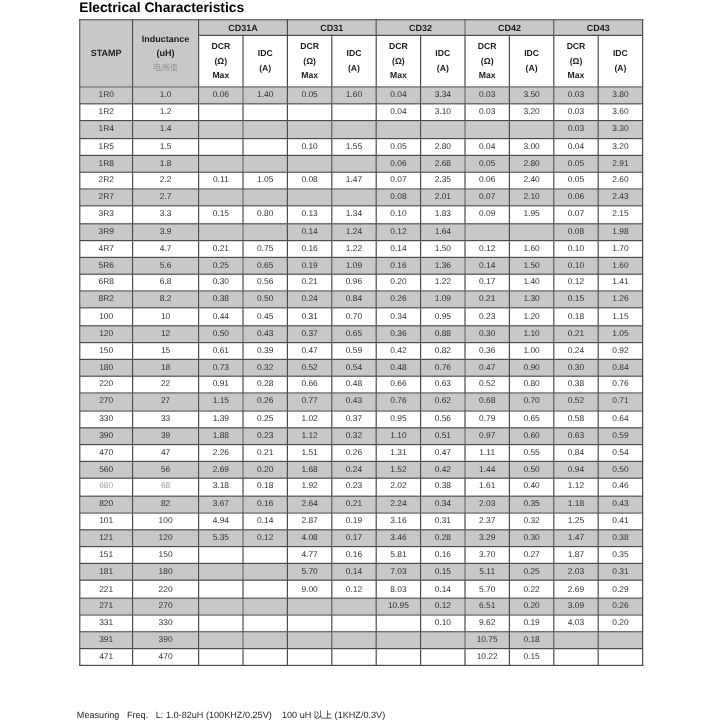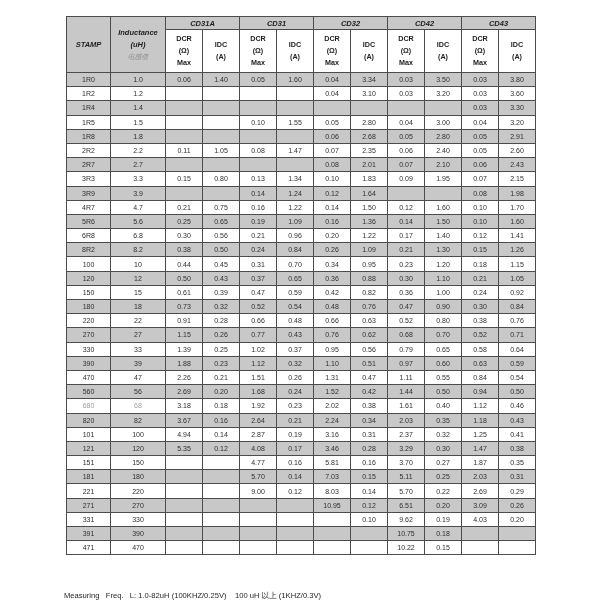--- a/index.html
+++ b/index.html
@@ -3,35 +3,36 @@
 <meta charset="utf-8">
 <style>
   html,body{margin:0;padding:0;}
   body{width:600px;height:600px;background:#ffffff;font-family:"Liberation Sans",sans-serif;
        -webkit-font-smoothing:antialiased;}
   .page{position:relative;width:600px;height:600px;background:#fff;overflow:hidden;}
   .title{position:absolute;left:66px;top:1px;margin:0;font-size:11.5px;font-weight:bold;color:#000;}
   table.char{position:absolute;left:66px;top:16px;border-collapse:collapse;table-layout:fixed;}
   table.char th,table.char td{border:1px solid #4c4c4c;padding:0;text-align:center;
        vertical-align:middle;overflow:hidden;white-space:nowrap;}
-  tr.grp th{background:var(--hbg,#c8c8c8);height:12px;font-size:7.5px;font-weight:bold;color:#1d1d1d;font-style:italic;}
+  tr.grp th{background:var(--hbg,#c8c8c8);height:12px;font-size:7.5px;font-weight:bold;color:#1d1d1d;}
   th.side{background:#ffffff;font-size:7.5px;font-weight:bold;color:#1d1d1d;margin-top:36px;}
   tr.sub th{background:#ffffff;height:42px;font-size:7.2px;font-weight:bold;color:#1d1d1d;}
   tr.sub th div,th.side div{line-height:12px;}
   .cn{color:#8f8f8f;font-size:6.8px;font-weight:normal;}
   tbody td{height:13.2px;font-size:7px;line-height:1;color:#2e2e2e;background:#ffffff;}
   tbody tr.g td{background:var(--sbg,#c8c8c8);}
   td.faded{color:#9c9c9c;}
   .footer{position:absolute;left:64px;top:562px;font-size:7.6px;color:#1f1f1f;
        line-height:13.5px;white-space:pre;}
 </style>
 </head>
 <body>
 
 <div class="page">
+  <h1 class="title">Electrical Characteristics</h1>
 
   <table class="char">
     <colgroup>
       <col style="width:44px">
         <col style="width:55px">
       <col style="width:37px">
         <col style="width:37px">
         <col style="width:37px">
         <col style="width:37px">
       <col style="width:37px">

